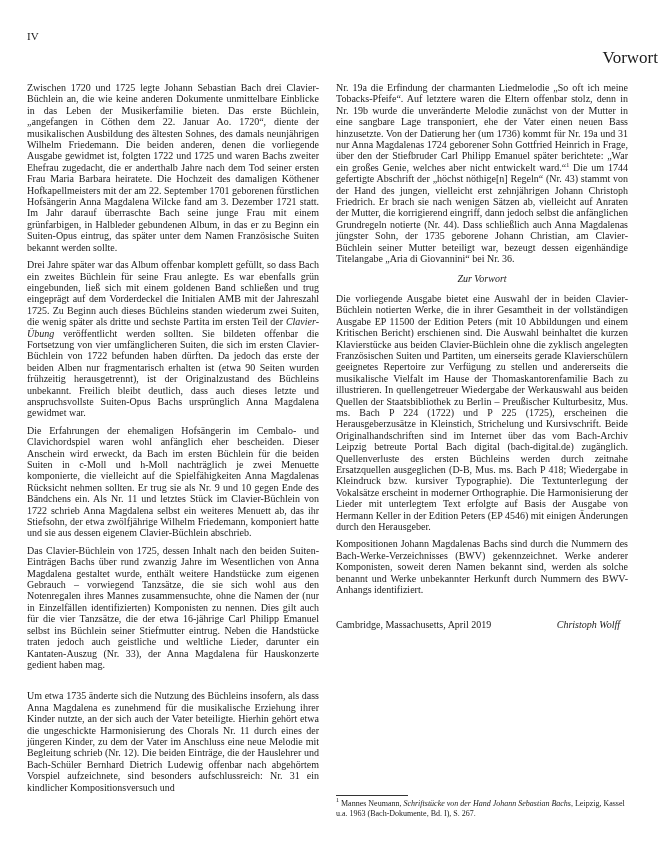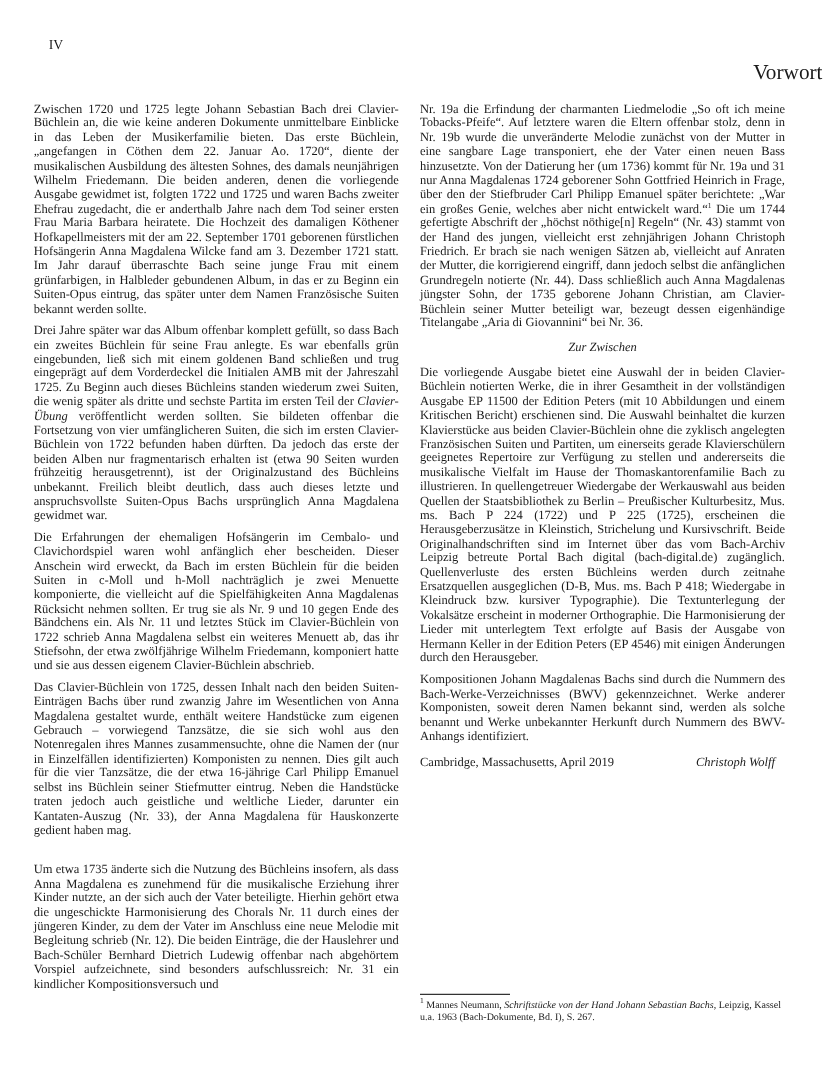--- a/index.html
+++ b/index.html
@@ -1,27 +1,27 @@
 <!DOCTYPE html>
 <html><head>
 <meta charset="utf-8">
 <style>
   html, body { margin: 0; padding: 0; background: #ffffff; }
   body { width: 658px; height: 860px; position: relative; overflow: hidden;
          font-family: "Liberation Serif", "DejaVu Serif", serif; color: #1a1a1a; }
-  .page-num { position: absolute; left: 27px; top: 30px; font-size: 11px; margin-left: 12px; }
+  .page-num { position: absolute; left: 27px; top: 30px; font-size: 11px; }
   .title { position: absolute; left: 0; width: 658px; top: 48px; text-align: right; font-size: 17px; }
   .col { position: absolute; top: 82px; width: 292px; font-size: 10px; line-height: 11.4px;
          text-align: justify; hyphens: manual; }
   .col.left { left: 27px; }
   .col.right { left: 336px; }
   .col p { margin: 0 0 6px 0; }
   .col p.tight { margin-bottom: 0; margin-top: 20px; }
   .subhead { text-align: center; font-style: italic; margin: 8px 0 9px 0; }
-  .sig { display: flex; justify-content: space-between; margin-top: 10px; }
+  .sig { display: flex; justify-content: space-between; margin-top: 24px; }
   .sig .author { font-style: italic; padding-right: 8px; }
   i { font-style: italic; }
   sup { font-size: 6px; vertical-align: 4px; line-height: 0; }
   .footnote { position: absolute; left: 336px; top: 795px; width: 292px; font-size: 8px; line-height: 9.6px; }
   .footnote .rule { width: 72px; border-top: 0.8px solid #333; margin-bottom: 3px; }
 </style>
 </head>
 <body>
 
 <div>
@@ -31,21 +31,21 @@
   <div class="col left">
     <p>Zwischen 1720 und 1725 legte Johann Sebastian Bach drei Clavier-Büchlein an, die wie keine anderen Dokumente unmittelbare Einblicke in das Leben der Musikerfamilie bieten. Das erste Büchlein, „angefangen in Cöthen dem 22. Januar Ao. 1720“, diente der musikalischen Ausbildung des ältesten Sohnes, des damals neunjährigen Wilhelm Friedemann. Die beiden anderen, denen die vorliegende Ausgabe gewidmet ist, folgten 1722 und 1725 und waren Bachs zweiter Ehefrau zugedacht, die er anderthalb Jahre nach dem Tod seiner ersten Frau Maria Barbara heiratete. Die Hochzeit des damaligen Köthener Hofkapellmeisters mit der am 22. September 1701 geborenen fürstlichen Hofsängerin Anna Magdalena Wilcke fand am 3. Dezember 1721 statt. Im Jahr darauf überraschte Bach seine junge Frau mit einem grünfarbigen, in Halbleder gebundenen Album, in das er zu Beginn ein Suiten-Opus eintrug, das später unter dem Namen Französische Suiten bekannt werden sollte.</p>
     <p><span>Drei Jahre später war das Album offenbar komplett gefüllt, so dass Bach ein zweites Büchlein für seine Frau anlegte. Es war ebenfalls grün eingebunden, ließ sich mit einem goldenen Band schließen und trug eingeprägt auf dem Vorderdeckel die Initialen AMB mit der Jahreszahl 1725. Zu Beginn auch dieses Büchleins standen wiederum zwei Suiten, die wenig später als dritte und sechste Partita im ersten Teil der </span><i>Clavier-Übung</i><span> veröffentlicht werden sollten. Sie bildeten offenbar die Fortsetzung von vier umfänglicheren Suiten, die sich im ersten Clavier-Büchlein von 1722 befunden haben dürften. Da jedoch das erste der beiden Alben nur fragmentarisch erhalten ist (etwa 90 Seiten wurden frühzeitig herausgetrennt), ist der Originalzustand des Büchleins unbekannt. Freilich bleibt deutlich, dass auch dieses letzte und anspruchsvollste Suiten-Opus Bachs ursprünglich Anna Magdalena gewidmet war.</span></p>
     <p>Die Erfahrungen der ehemaligen Hofsängerin im Cembalo- und Clavichordspiel waren wohl anfänglich eher bescheiden. Dieser Anschein wird erweckt, da Bach im ersten Büchlein für die beiden Suiten in c-Moll und h-Moll nachträglich je zwei Menuette komponierte, die vielleicht auf die Spielfähigkeiten Anna Magdalenas Rücksicht nehmen sollten. Er trug sie als Nr. 9 und 10 gegen Ende des Bändchens ein. Als Nr. 11 und letztes Stück im Clavier-Büchlein von 1722 schrieb Anna Magdalena selbst ein weiteres Menuett ab, das ihr Stiefsohn, der etwa zwölfjährige Wilhelm Friedemann, komponiert hatte und sie aus dessen eigenem Clavier-Büchlein abschrieb.</p>
     <p>Das Clavier-Büchlein von 1725, dessen Inhalt nach den beiden Suiten-Einträgen Bachs über rund zwanzig Jahre im Wesentlichen von Anna Magdalena gestaltet wurde, enthält weitere Handstücke zum eigenen Gebrauch – vorwiegend Tanzsätze, die sie sich wohl aus den Notenregalen ihres Mannes zusammensuchte, ohne die Namen der (nur in Einzelfällen identifizierten) Komponisten zu nennen. Dies gilt auch für die vier Tanzsätze, die der etwa 16-jährige Carl Philipp Emanuel selbst ins Büchlein seiner Stiefmutter eintrug. Neben die Handstücke traten jedoch auch geistliche und weltliche Lieder, darunter ein Kantaten-Auszug (Nr. 33), der Anna Magdalena für Hauskonzerte gedient haben mag.</p>
     <p class="tight">Um etwa 1735 änderte sich die Nutzung des Büchleins insofern, als dass Anna Magdalena es zunehmend für die musikalische Erziehung ihrer Kinder nutzte, an der sich auch der Vater beteiligte. Hierhin gehört etwa die ungeschickte Harmonisierung des Chorals Nr. 11 durch eines der jüngeren Kinder, zu dem der Vater im Anschluss eine neue Melodie mit Begleitung schrieb (Nr. 12). Die beiden Einträge, die der Hauslehrer und Bach-Schüler Bernhard Dietrich Ludewig offenbar nach abgehörtem Vorspiel aufzeichnete, sind besonders aufschlussreich: Nr. 31 ein kindlicher Kompositionsversuch und</p>
   </div>
 
   <div class="col right">
     <p><span>Nr. 19a die Erfindung der charmanten Liedmelodie „So oft ich meine Tobacks-Pfeife“. Auf letztere waren die Eltern offenbar stolz, denn in Nr. 19b wurde die unveränderte Melodie zunächst von der Mutter in eine sangbare Lage transponiert, ehe der Vater einen neuen Bass hinzusetzte. Von der Datierung her (um 1736) kommt für Nr. 19a und 31 nur Anna Magdalenas 1724 geborener Sohn Gottfried Heinrich in Frage, über den der Stiefbruder Carl Philipp Emanuel später berichtete: „War ein großes Genie, welches aber nicht entwickelt ward.“</span><sup>1</sup><span> Die um 1744 gefertigte Abschrift der „höchst nöthige[n] Regeln“ (Nr. 43) stammt von der Hand des jungen, vielleicht erst zehnjährigen Johann Christoph Friedrich. Er brach sie nach wenigen Sätzen ab, vielleicht auf Anraten der Mutter, die korrigierend eingriff, dann jedoch selbst die anfänglichen Grundregeln notierte (Nr. 44). Dass schließlich auch Anna Magdalenas jüngster Sohn, der 1735 geborene Johann Christian, am Clavier-Büchlein seiner Mutter beteiligt war, bezeugt dessen eigenhändige Titelangabe „Aria di Giovannini“ bei Nr. 36.</span></p>
-    <div class="subhead">Zur Zwischen</div>
+    <div class="subhead">Zur Vorwort</div>
     <p>Die vorliegende Ausgabe bietet eine Auswahl der in beiden Clavier-Büchlein notierten Werke, die in ihrer Gesamtheit in der vollständigen Ausgabe EP 11500 der Edition Peters (mit 10 Abbildungen und einem Kritischen Bericht) erschienen sind. Die Auswahl beinhaltet die kurzen Klavierstücke aus beiden Clavier-Büchlein ohne die zyklisch angelegten Französischen Suiten und Partiten, um einerseits gerade Klavierschülern geeignetes Repertoire zur Verfügung zu stellen und andererseits die musikalische Vielfalt im Hause der Thomaskantorenfamilie Bach zu illustrieren. In quellengetreuer Wiedergabe der Werkauswahl aus beiden Quellen der Staatsbibliothek zu Berlin – Preußischer Kulturbesitz, Mus. ms. Bach P 224 (1722) und P 225 (1725), erscheinen die Herausgeberzusätze in Kleinstich, Strichelung und Kursivschrift. Beide Originalhandschriften sind im Internet über das vom Bach-Archiv Leipzig betreute Portal Bach digital (bach-digital.de) zugänglich. Quellenverluste des ersten Büchleins werden durch zeitnahe Ersatzquellen ausgeglichen (D-B, Mus. ms. Bach P 418; Wiedergabe in Kleindruck bzw. kursiver Typographie). Die Textunterlegung der Vokalsätze erscheint in moderner Orthographie. Die Harmonisierung der Lieder mit unterlegtem Text erfolgte auf Basis der Ausgabe von Hermann Keller in der Edition Peters (EP 4546) mit einigen Änderungen durch den Herausgeber.</p>
     <p>Kompositionen Johann Magdalenas Bachs sind durch die Nummern des Bach-Werke-Verzeichnisses (BWV) gekennzeichnet. Werke anderer Komponisten, soweit deren Namen bekannt sind, werden als solche benannt und Werke unbekannter Herkunft durch Nummern des BWV-Anhangs identifiziert.</p>
     <div class="sig">
       <span>Cambridge, Massachusetts, April 2019</span>
       <span class="author">Christoph Wolff</span>
     </div>
   </div>
 
   <div class="footnote">
     <div class="rule"></div>

